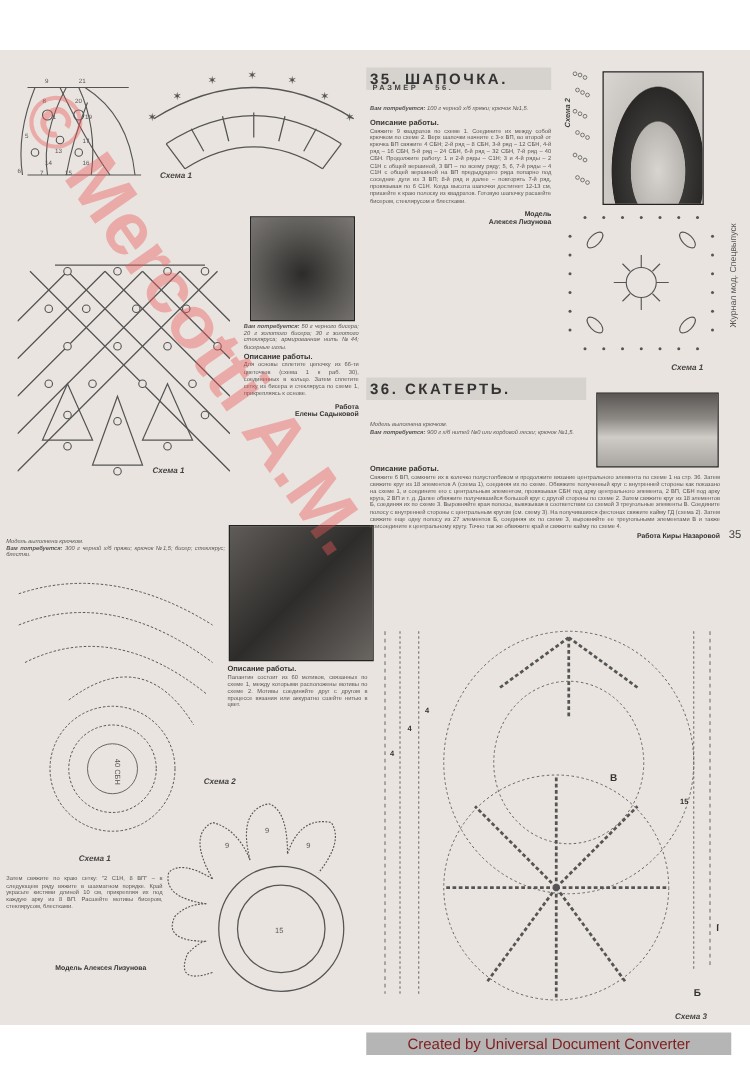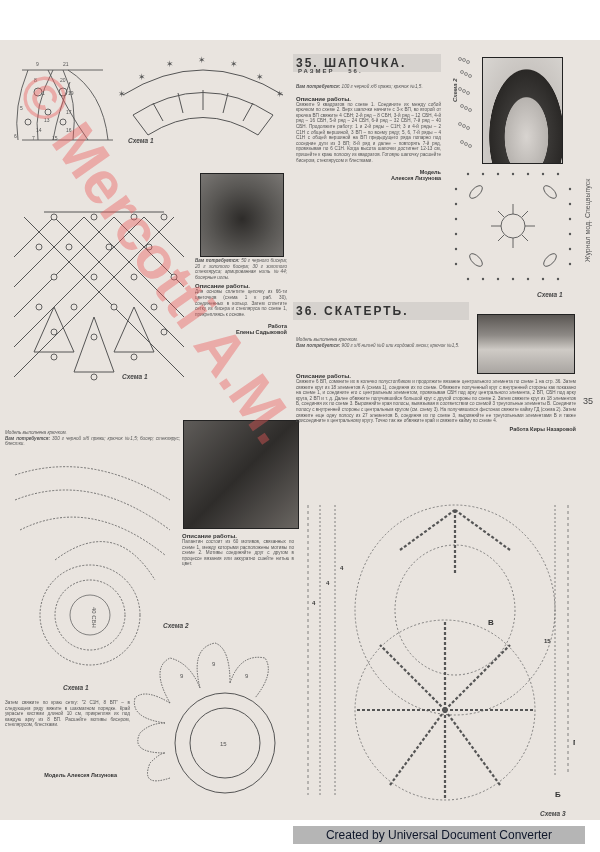--- a/index.html
+++ b/index.html
@@ -9,21 +9,21 @@
   .sec-head{background:#d6d2ce;font-weight:bold;letter-spacing:2px;font-size:12px;color:#333;padding:2px 3px;}
   .small{font-size:4.6px;line-height:5.6px;color:#555;text-align:justify;}
   .bold-i{font-weight:bold;font-style:italic;}
   .ital{font-style:italic;}
   .desc-title{font-weight:bold;font-size:6px;color:#333;margin-top:3px;}
   .caption{font-style:italic;font-weight:bold;font-size:6.5px;color:#444;}
   .photo{background:#3c3a38;border:1px solid #222;}
   .credit{font-weight:bold;font-size:5.5px;color:#333;text-align:right;}
   .sidebar-text{writing-mode:vertical-rl;transform:rotate(180deg);font-size:7px;color:#555;}
   .wm{position:absolute;color:rgba(235,90,90,0.55);font-weight:bold;font-family:"Liberation Sans",sans-serif;}
-  .footer-badge{position:absolute;left:293px;top:826px;width:292px;height:18px;background:#b5b5b5;color:#0f172a;font-size:12px;line-height:18px;text-align:center;}
+  .footer-badge{position:absolute;left:293px;top:826px;width:292px;height:18px;background:#b5b5b5;color:#7f1d1d;font-size:12px;line-height:18px;text-align:center;}
   svg{position:absolute;}
 </style>
 </head>
 <body>
 
 <div class="page">
 
   <svg style="left:8px;top:12px;" width="105" height="95" viewBox="0 0 105 95">
     <g fill="none" stroke="#555" stroke-width="0.9">
       <line x1="14" y1="18" x2="95" y2="18"></line>
@@ -287,20 +287,20 @@
       <text x="26" y="90" font-size="6">4</text>
       <text x="40" y="75" font-size="6">4</text>
       <text x="244" y="148" font-size="6">15</text>
       <text x="255" y="302">Б</text>
       <text x="273" y="250">Г</text>
     </g>
   </svg>
   <div class="abs caption" style="left:540px;top:770px;">Схема 3</div>
 
   <div class="abs sidebar-text" style="left:584px;top:22px;height:200px;">Журнал мод. Спецвыпуск</div>
-  <div class="abs" style="left:583px;top:356px;font-size:9px;font-weight:normal;color:#444;">35</div>
+  <div class="abs" style="left:583px;top:382px;font-size:9px;font-weight:normal;color:#444;">35</div>
 
   <div class="wm" style="left:60px;top:20px;font-size:60px;transform:rotate(55deg);transform-origin:left top;white-space:nowrap;opacity:0.75;">
     <span>© Mercotti A.M.</span>
   </div>
 </div>
 
 <div class="footer-badge">Created by Universal Document Converter</div>
 
 </body></html>

